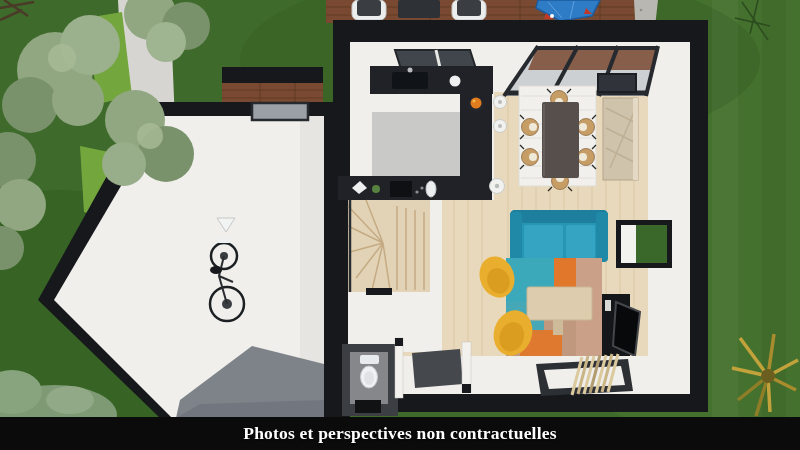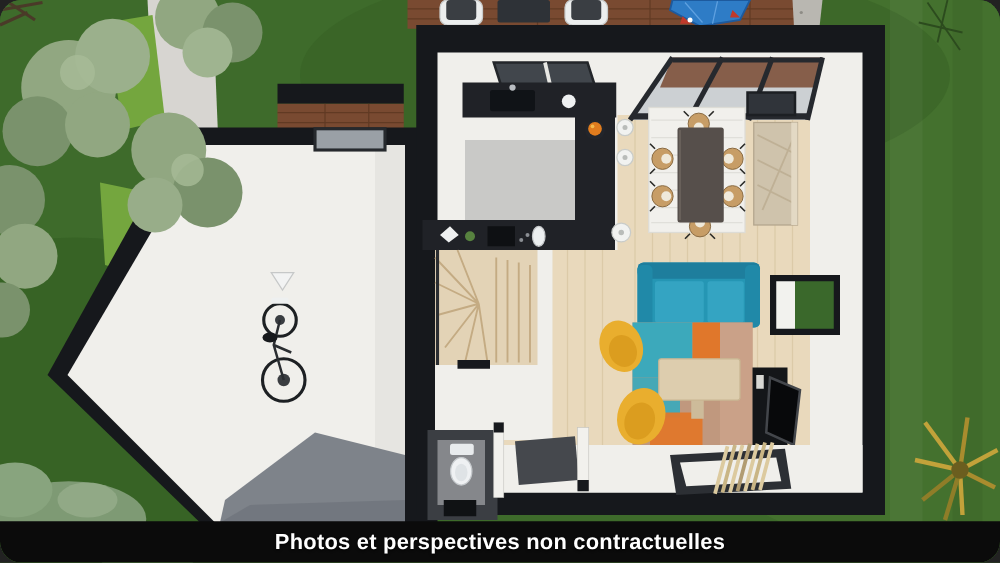--- a/index.html
+++ b/index.html
@@ -1,16 +1,16 @@
 <!DOCTYPE html>
 <html style="--grass: #3e6b2b; --grassLight: #4f7d35; --path: #d7d5d1; --hedge: #74a63e; --treeSage: #91a781; --treeSageDark: #7a926c; --deckWood: #794a31; --deckLine: #5c3720; --gravel: #b9b7b1; --wallBlack: #16181c; --interiorWhite: #f0efeb; --kitchenGray: #c9c9c7; --garageFloor: #7e838a; --woodFloor: #e9d9bc; --counterBlack: #202227; --stairsWood: #e3d3b6; --rugWhite: #f1f0ec; --tableDark: #564f4b; --chairWood: #c79d66; --sideboard: #cfc3ac; --sofaTeal: #2596b4; --chairYellow: #e9ae2e; --rugTan: #c0987e; --rugTeal: #3ca9bb; --rugOrange: #e0772b; --coffeeWood: #ddcdae; --tvBlack: #141619; --windowGreen: #3a682b; --wcFloor: #85878b; --tarpBlue: #2e7cc6; --fruitOrange: #e07c1e; --plantYellow: #c2a23a; --barBlack: #0b0b0b; --captionText: #ffffff;"><head>
 <meta charset="utf-8">
 <style>
   html,body{margin:0;padding:0;background:#222;}
-  .stage{position:relative;width:800px;height:450px;overflow:hidden;background:#3e6b2b;font-family:Liberation Sans, sans-serif;border-radius:17px;}
+  .stage{position:relative;width:800px;height:450px;overflow:hidden;background:#3e6b2b;font-family:Liberation Serif, serif;}
   .stage svg{position:absolute;left:0;top:0;display:block;}
   .caption-bar{position:absolute;left:0;top:417px;width:800px;height:33px;display:flex;align-items:center;justify-content:center;}
   .caption-text{color:var(--captionText);font-weight:700;font-size:17.5px;letter-spacing:.2px;text-shadow:0 1px 2px #000;}
   
   .f-grass{fill:var(--grass)} .f-grassLight{fill:var(--grassLight)} .f-path{fill:var(--path)}
   .f-hedge{fill:var(--hedge)} .f-sage{fill:var(--treeSage)} .f-sageD{fill:var(--treeSageDark)}
   .f-deck{fill:var(--deckWood)} .s-deckline{stroke:var(--deckLine)} .f-gravel{fill:var(--gravel)}
   .f-wall{fill:var(--wallBlack)} .f-int{fill:var(--interiorWhite)} .f-kgray{fill:var(--kitchenGray)}
   .f-gfloor{fill:var(--garageFloor)} .f-wood{fill:var(--woodFloor)} .f-counter{fill:var(--counterBlack)}
   .f-stairs{fill:var(--stairsWood)} .f-rugw{fill:var(--rugWhite)} .f-table{fill:var(--tableDark)}

